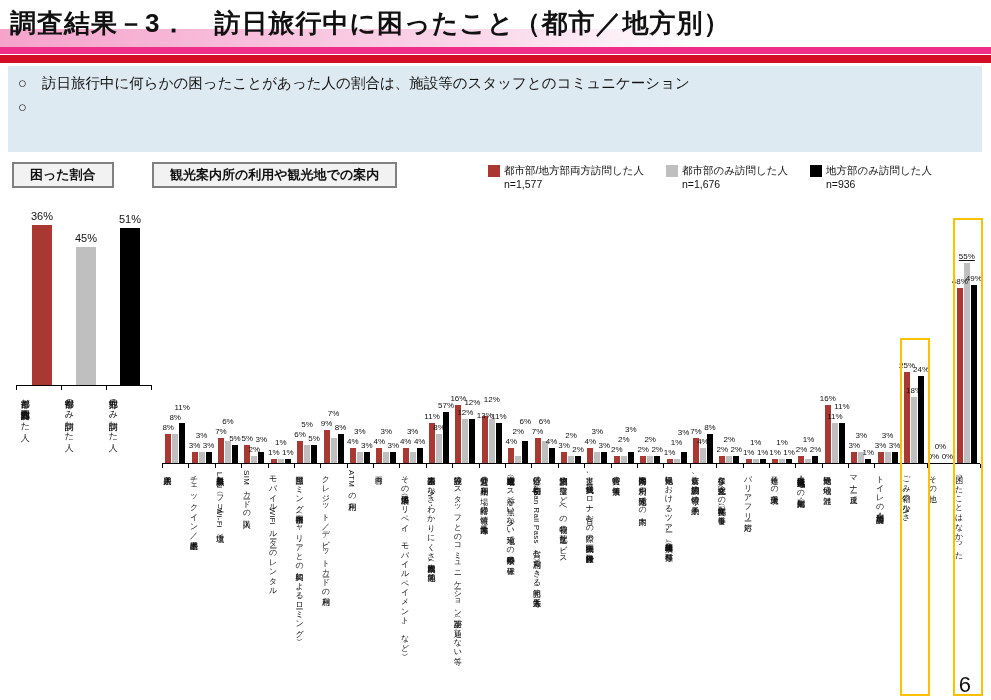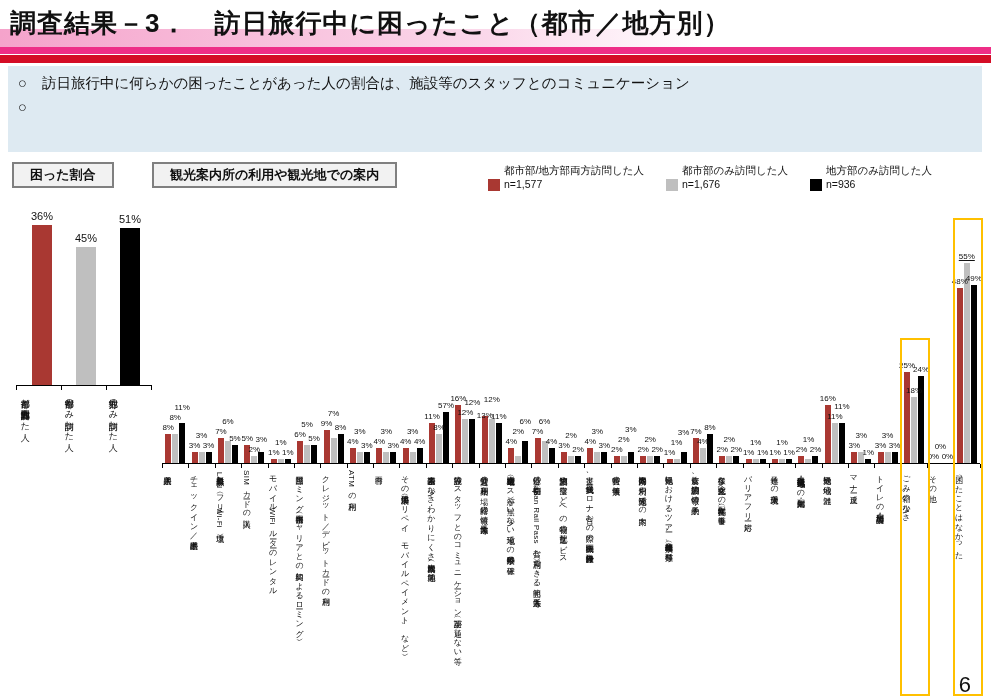--- a/index.html
+++ b/index.html
@@ -21,21 +21,21 @@
             font-size:14.5px;line-height:1.55;padding:6px 10px 0 8px;box-sizing:border-box;}
   .note-item{position:relative;padding-left:26px;margin-bottom:2px;}
   .note-item .marker{position:absolute;left:2px;top:0;}
   
   .sec-box{position:absolute;top:162px;background:#F2F2F2;border:2px solid #808080;
            font-size:13px;font-weight:bold;padding:2px 16px;white-space:nowrap;}
   #sec-overall{left:12px;}
   #sec-byitem{left:152px;}
   
   .legend{position:absolute;left:488px;top:164px;display:flex;gap:22px;font-size:10.5px;line-height:1.3;}
-  .legend-item{display:flex;align-items:flex-end;}
+  .legend-item{display:flex;align-items:flex-start;}
   .legend-swatch{width:12px;height:12px;margin-right:4px;margin-top:1px;flex:none;}
   
   #mini-chart{position:absolute;left:10px;top:205px;width:155px;height:300px;}
   #main-chart{position:absolute;left:158px;top:200px;width:830px;height:500px;}
   .axis{position:absolute;border-top:1px solid #000;}
   .tick{position:absolute;width:1px;height:4px;background:#000;}
   .bar{position:absolute;}
   .vlabel{position:absolute;font-size:8px;text-align:center;white-space:nowrap;z-index:2;}
   .vlabel.big{font-size:11px;}
   .cat{position:absolute;writing-mode:vertical-lr;text-orientation:mixed;

